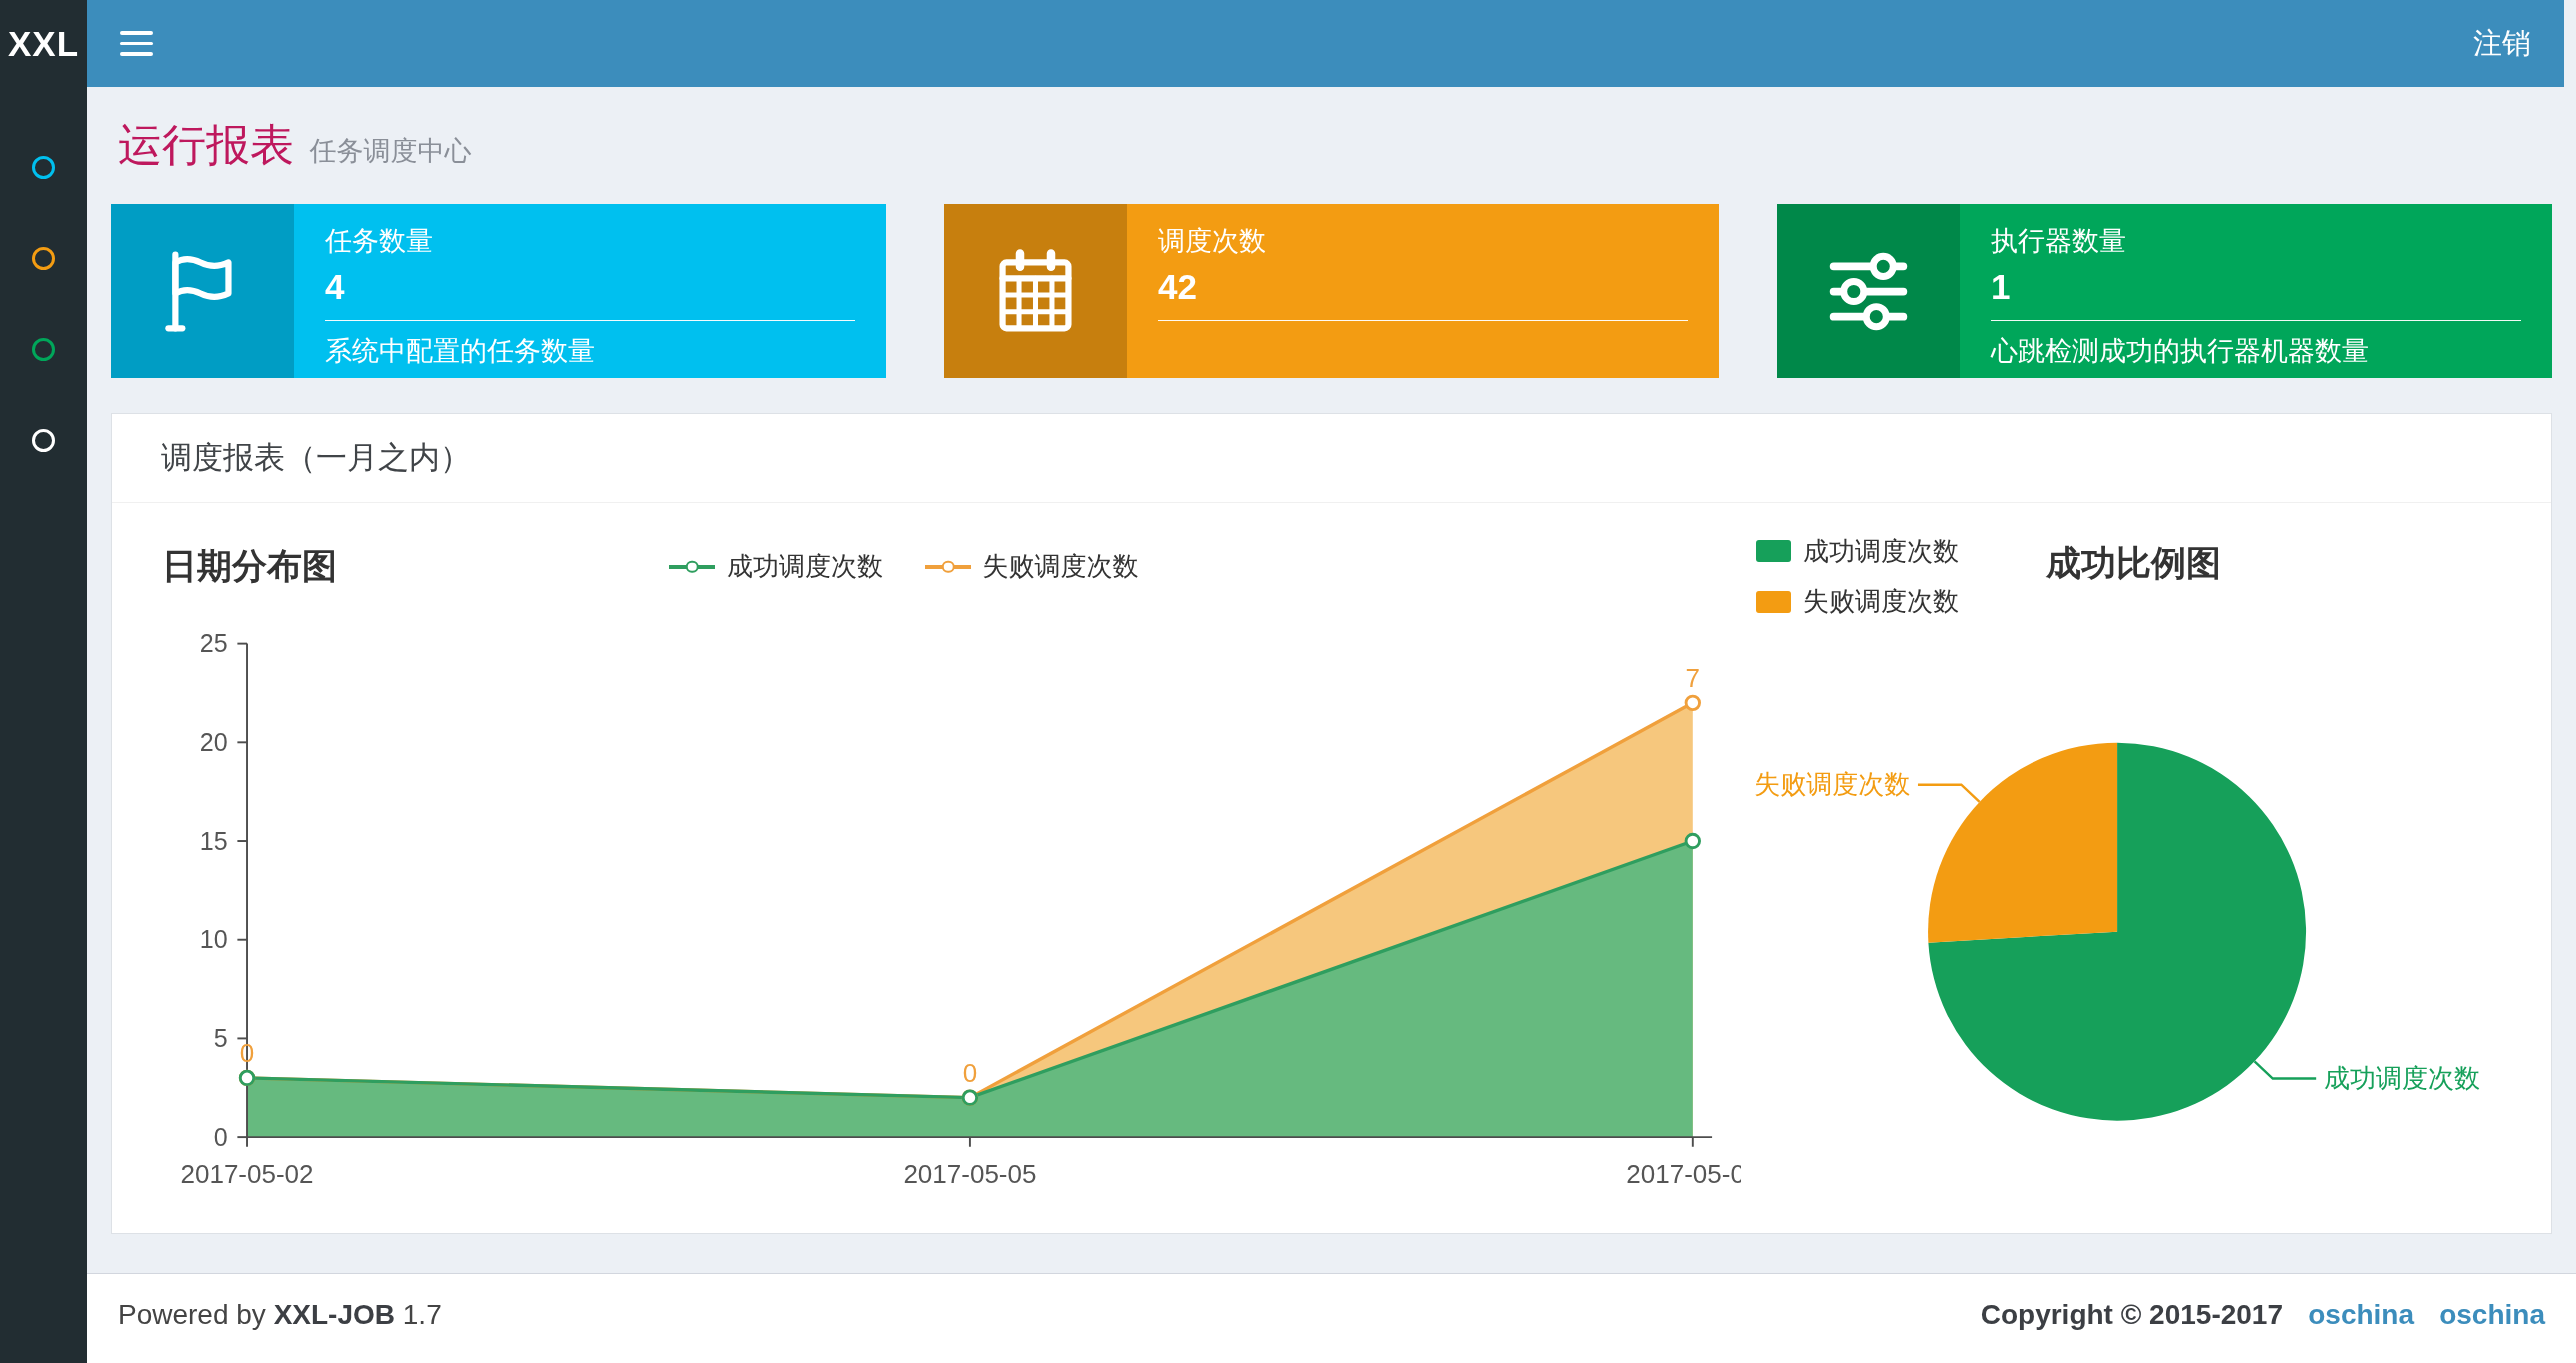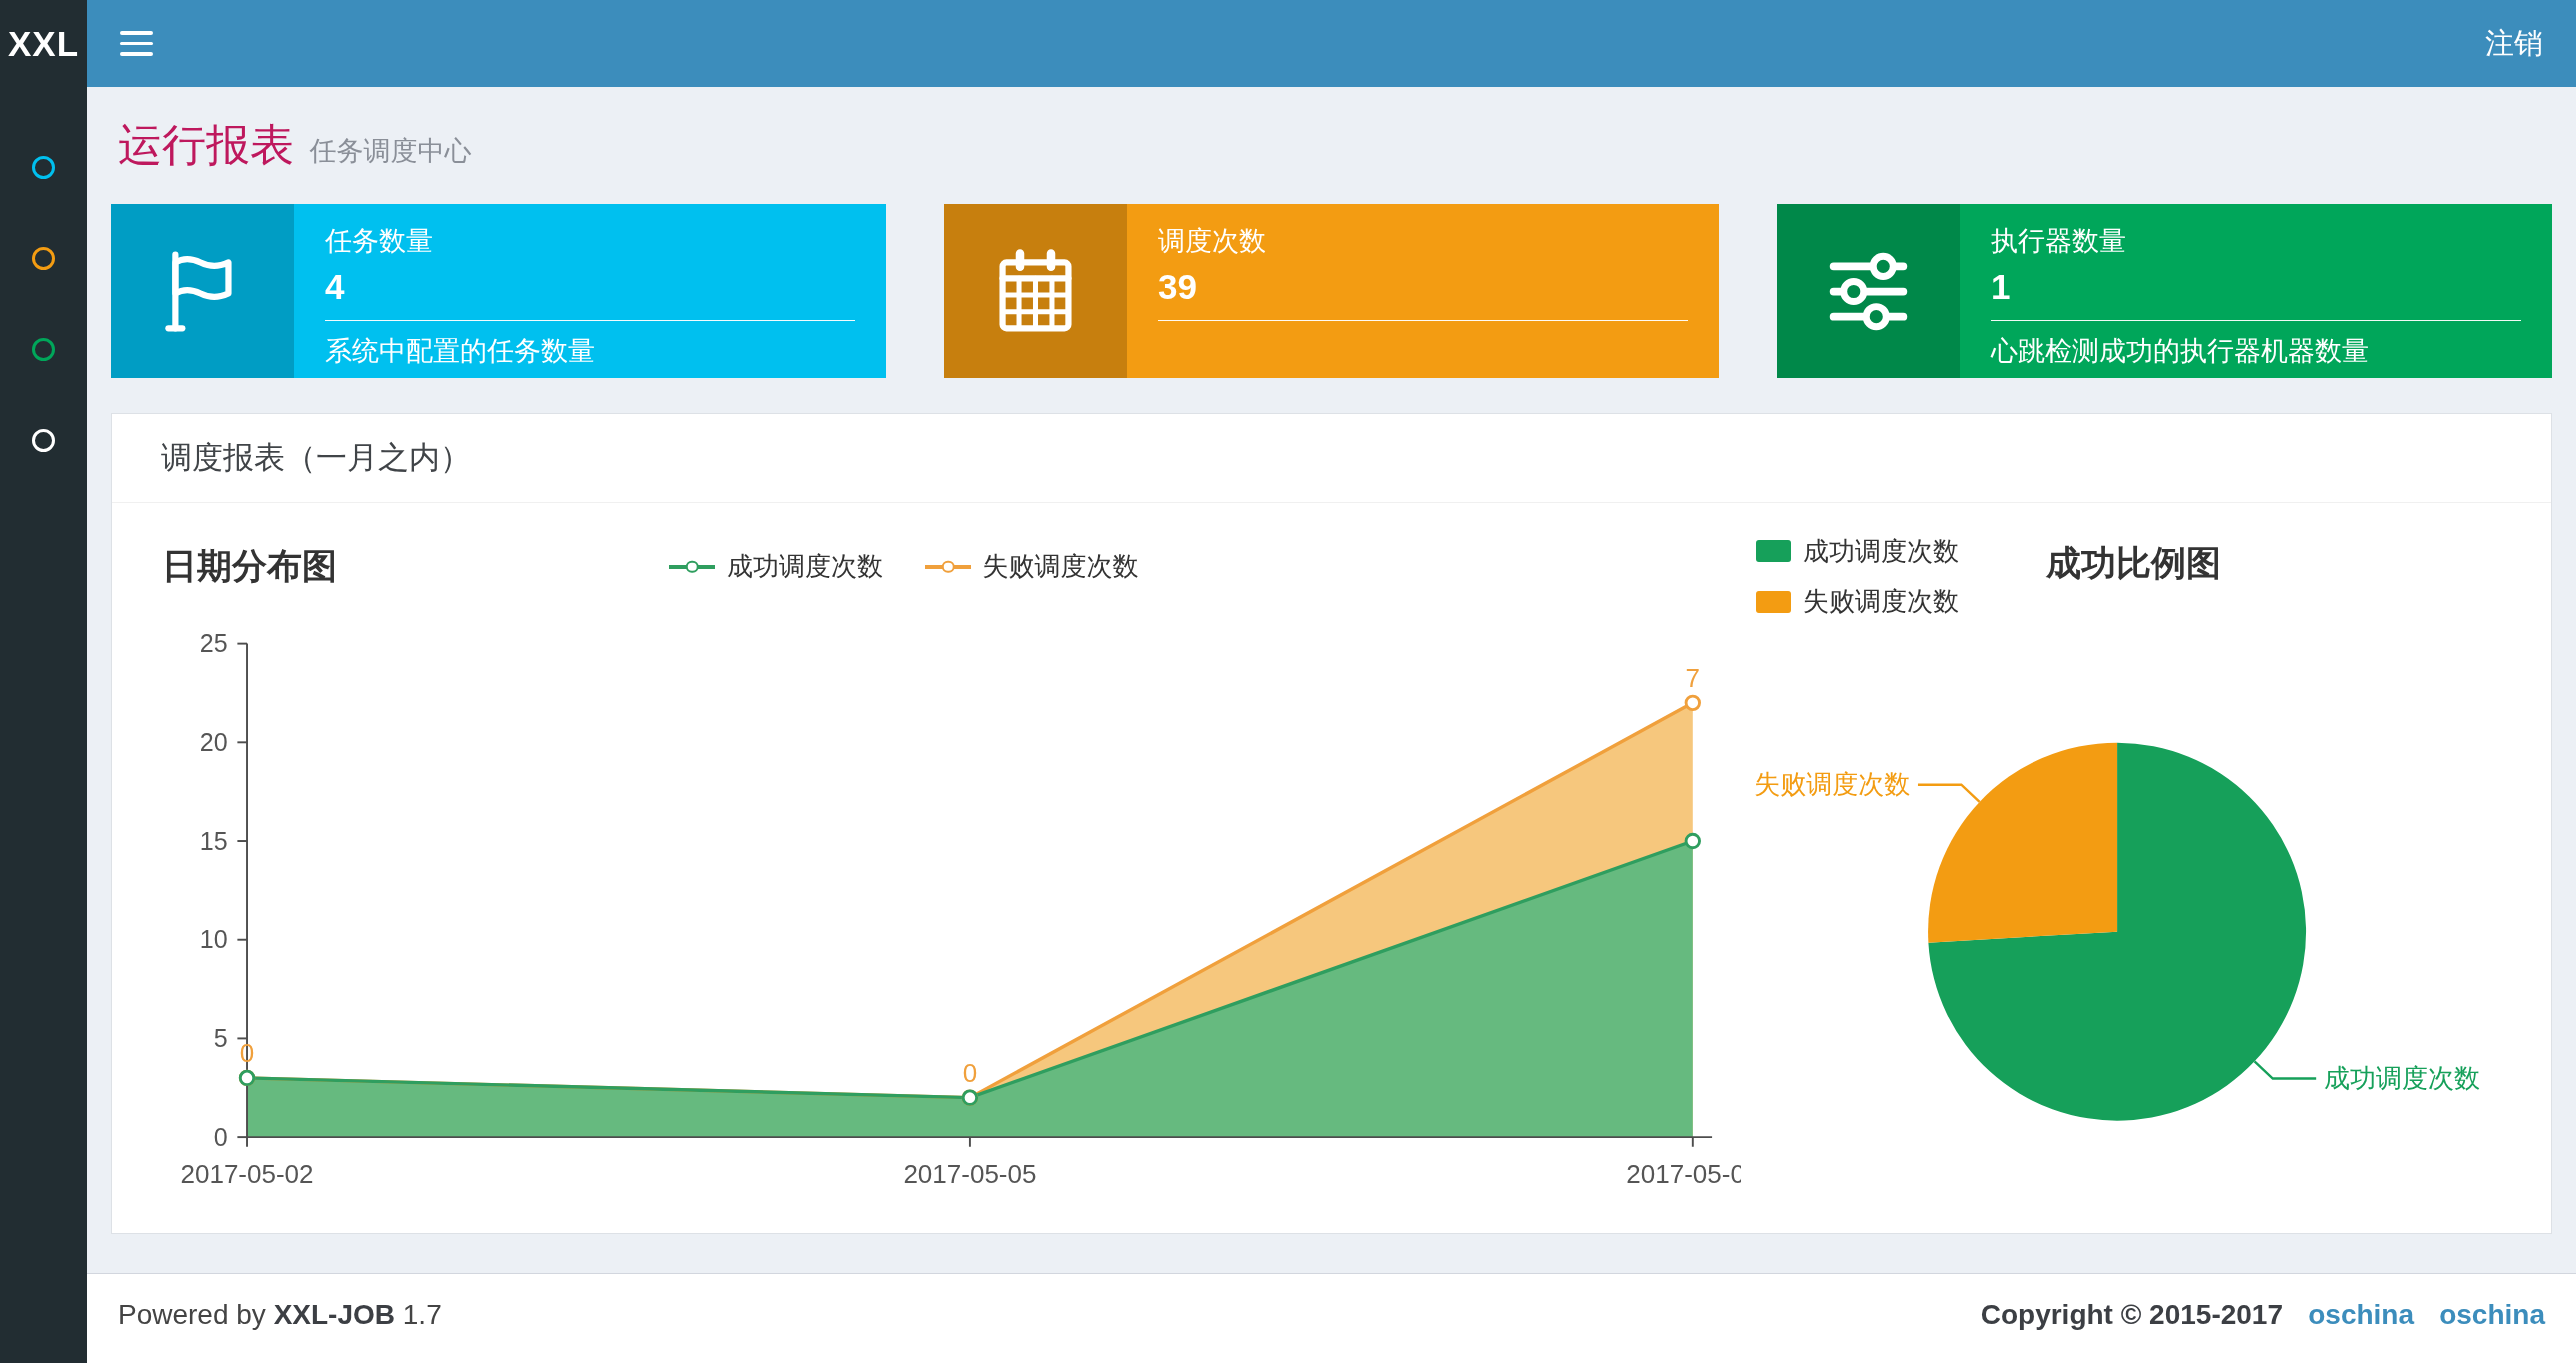--- a/index.html
+++ b/index.html
@@ -3,21 +3,21 @@
 <meta charset="utf-8">
 <style>
   * { margin:0; padding:0; box-sizing:border-box; }
   html,body { width:2576px; height:1363px; overflow:hidden; }
   body {
     font-family:"Liberation Sans","DejaVu Sans",sans-serif;
     background:#ecf0f5; color:#444; position:relative; font-size:27px;
   }
 
   
-  .header { position:absolute; top:0; left:0; right:0; height:87px; background:#3c8dbc; display:flex; z-index:10; }
+  .header { position:absolute; top:0; left:0; right:12px; height:87px; background:#3c8dbc; display:flex; z-index:10; }
   .logo { width:87px; height:87px; background:#222d32; color:#fff; display:flex; align-items:center; justify-content:center; font-size:35px; font-weight:bold; letter-spacing:1px; cursor:pointer; }
   .navbar { flex:1; display:flex; align-items:center; justify-content:space-between; padding:0 33px; }
   .hamburger { width:33px; height:25px; display:flex; flex-direction:column; justify-content:space-between; cursor:pointer; }
   .hamburger span { display:block; height:3.9px; background:#fff; border-radius:1.9px; }
   .logout { color:#fff; font-size:29px; cursor:pointer; }
 
   
   .sidebar { position:absolute; top:87px; left:0; bottom:0; width:87px; background:#222d32; padding-top:35px; }
   .side-item { height:91px; display:flex; align-items:center; justify-content:center; cursor:pointer; }
   .side-circle { width:23px; height:23px; border-radius:50%; border:3.9px solid #fff; }
@@ -131,21 +131,21 @@
         <svg viewBox="0 0 24 24" fill="none" stroke="#fff" stroke-linecap="round">
           <path d="M8 2.2 v3.4 M16 2.2 v3.4" stroke-width="2.2"></path>
           <rect x="3.5" y="4.5" width="17" height="17" rx="1" stroke-width="1.6"></rect>
           <path d="M3.5 8.6 H20.5" stroke-width="1.6"></path>
           <path d="M7.75 8.6 V21.5 M12 8.6 V21.5 M16.25 8.6 V21.5" stroke-width="1.3"></path>
           <path d="M3.5 12.9 H20.5 M3.5 17.2 H20.5" stroke-width="1.3"></path>
         </svg>
       </div>
       <div class="card-body">
         <div class="card-title">调度次数</div>
-        <div class="card-value">39</div>
+        <div class="card-value">42</div>
         <hr class="card-divider">
       </div>
     </div>
 
     <div class="stat-card" style="background: rgb(0, 166, 90);">
       <div class="card-icon">
         <svg viewBox="0 0 24 24" fill="none" stroke="#fff" stroke-width="2" stroke-linecap="round">
           <path d="M3 5.5 H13 M18.6 5.5 H21"></path>
             <circle cx="15.8" cy="5.5" r="2.6" stroke-width="1.8"></circle>
           <path d="M3 12 H5.4 M11 12 H21"></path>

